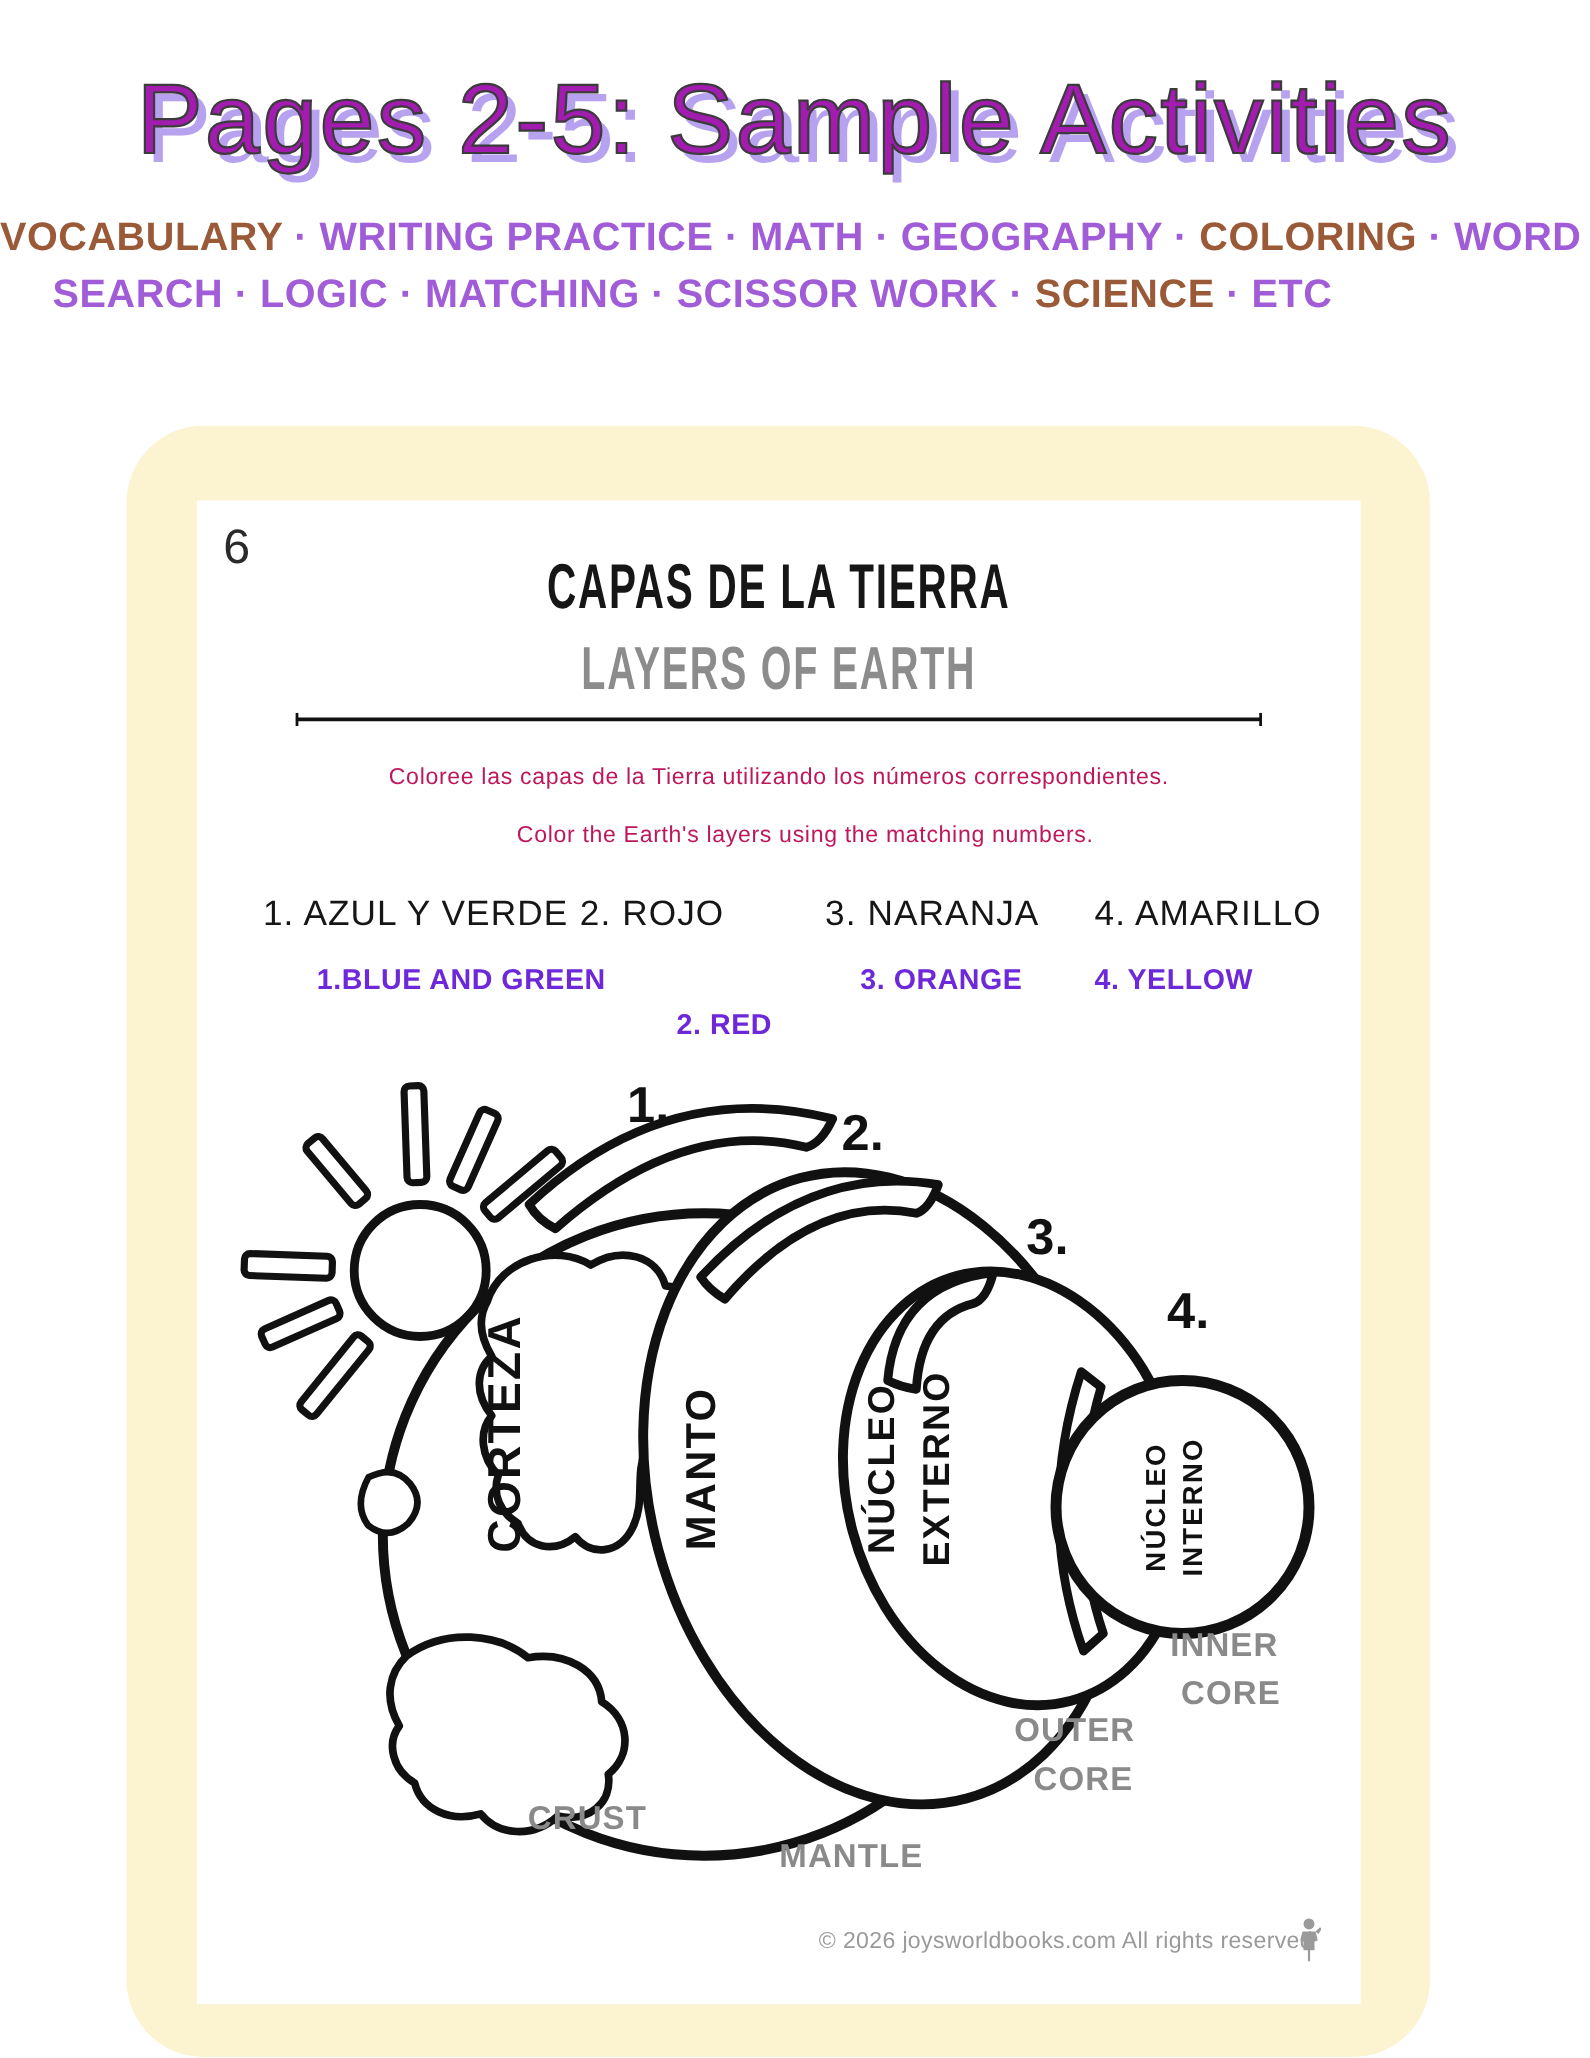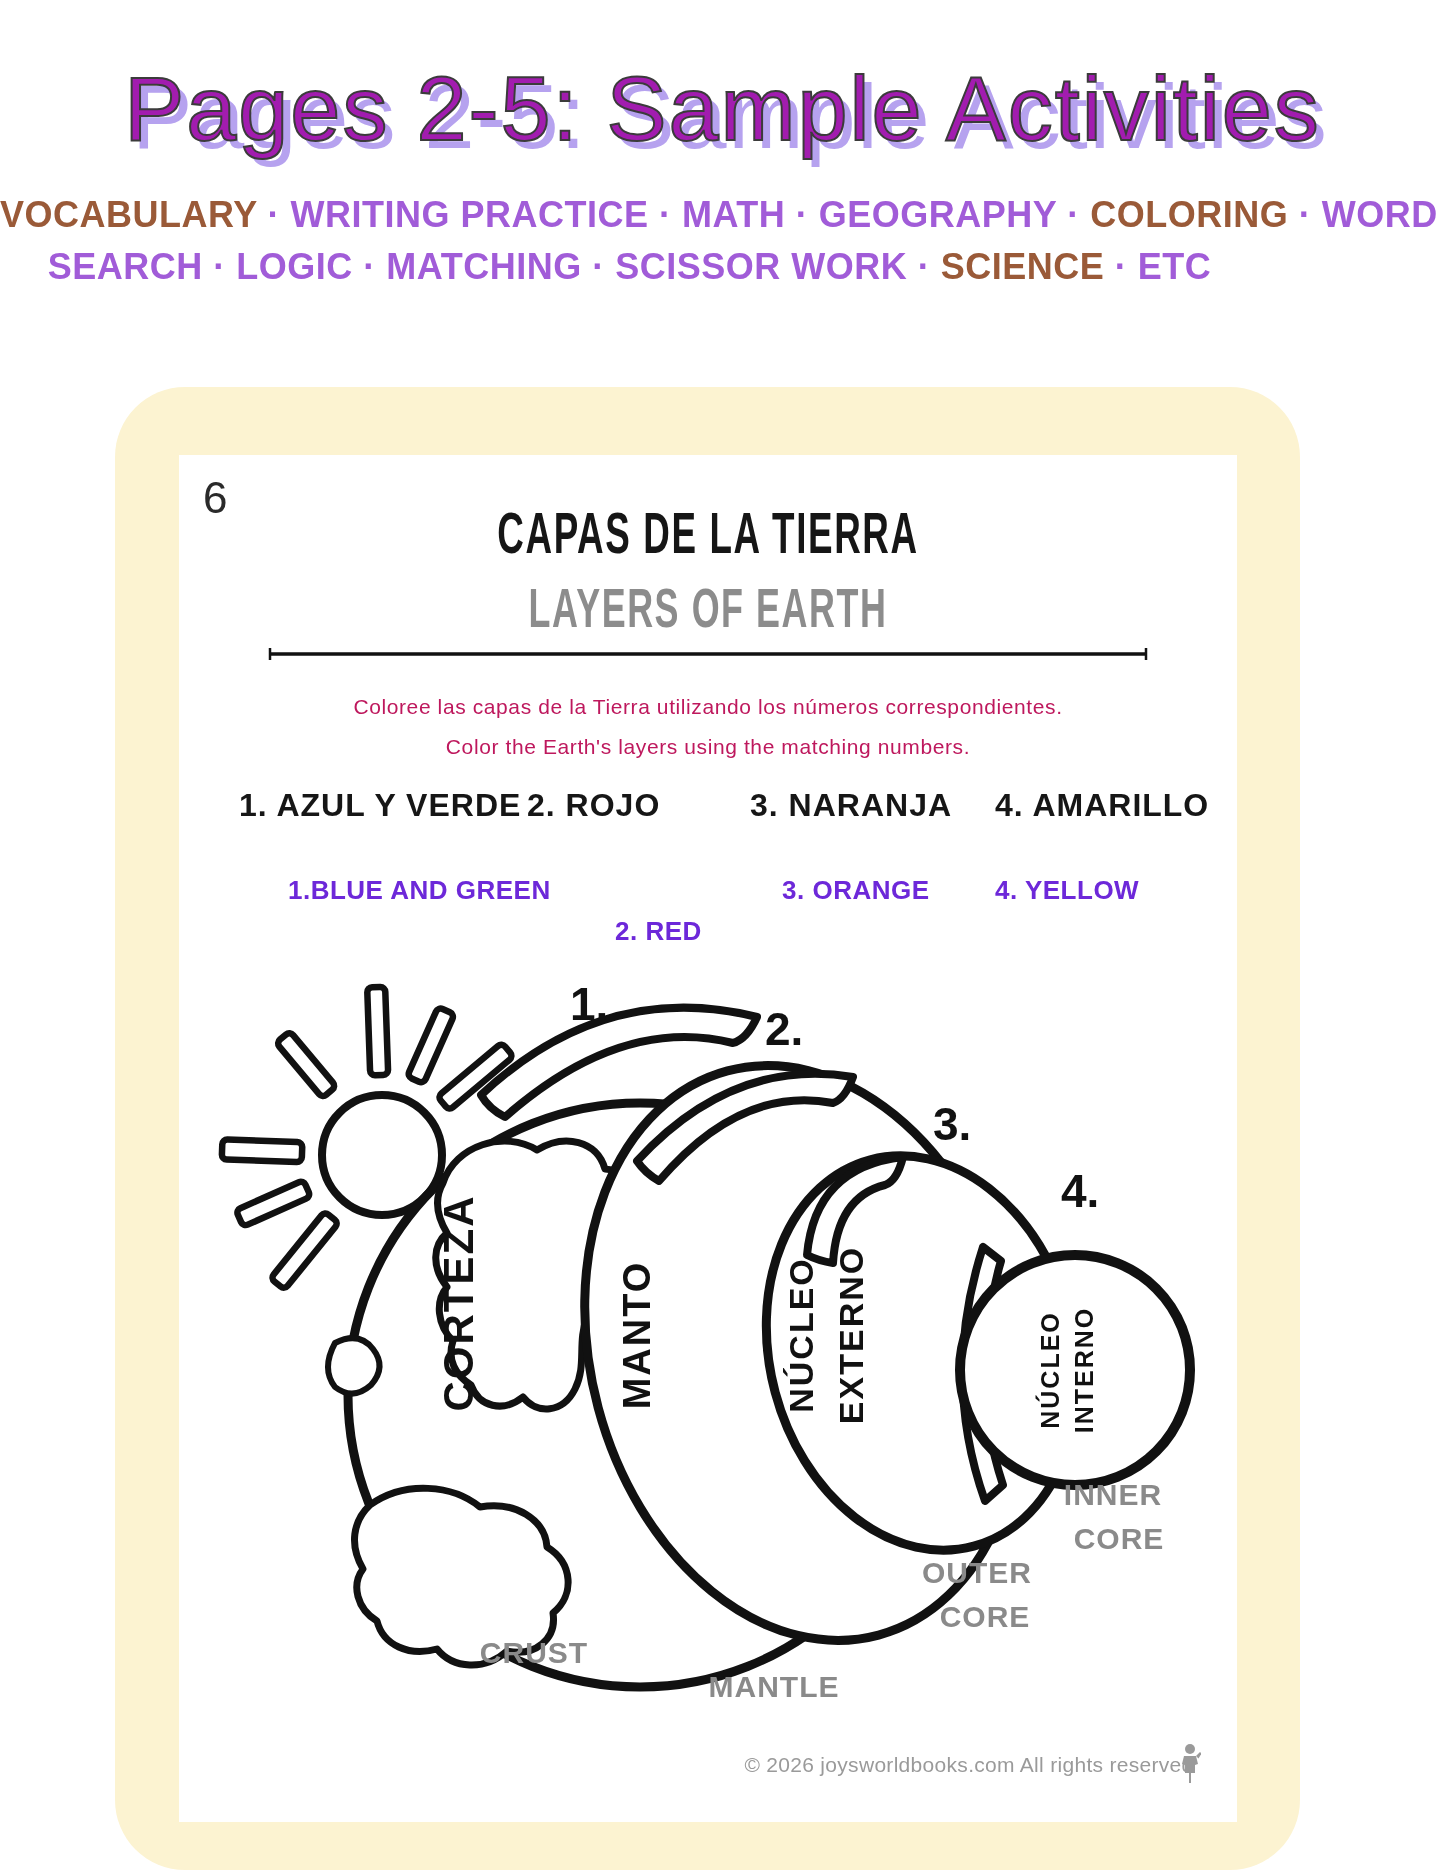--- a/index.html
+++ b/index.html
@@ -30,23 +30,23 @@
     transform:scale(0.8,1.25);transform-origin:center top;white-space:nowrap;}
   .ws-title-en{position:absolute;top:120px;left:0;width:1058px;text-align:center;
     font-size:46px;font-weight:700;letter-spacing:2px;color:#8c8c8c;
     transform:scale(0.78,1.2);transform-origin:center top;white-space:nowrap;}
 
   .divider{position:absolute;left:84px;top:193px;width:890px;height:12px;}
 
   .instr{position:absolute;left:0;width:1058px;text-align:center;
     font-size:21px;letter-spacing:0.6px;color:#be185d;white-space:nowrap;}
   .instr.l1{top:240px;}
-  .instr.l2{top:280px;}
+  .instr.l2{top:292px;padding-left:24px;}
 
-  .key-es{position:absolute;top:332px;font-size:32px;font-weight:700;letter-spacing:1px;
+  .key-es{position:absolute;top:357px;font-size:32px;font-weight:400;letter-spacing:1px;
     color:#161616;white-space:nowrap;}
   .key-en{position:absolute;top:420px;font-size:26px;font-weight:600;letter-spacing:0.5px;
     color:#6d28d9;white-space:nowrap;}
   .k1{left:60px;} .k2{left:348px;} .k3{left:571px;} .k4{left:816px;}
   .e1{left:109px;} .e2{left:436px;margin-top:41px;} .e3{left:603px;} .e4{left:816px;}
 
   .diagram{position:absolute;left:6px;top:490px;width:1060px;height:800px;}
 
   .footer{position:absolute;left:440px;top:1298px;width:700px;text-align:center;
     font-size:21px;color:#9a9a9a;letter-spacing:0.3px;white-space:nowrap;}

